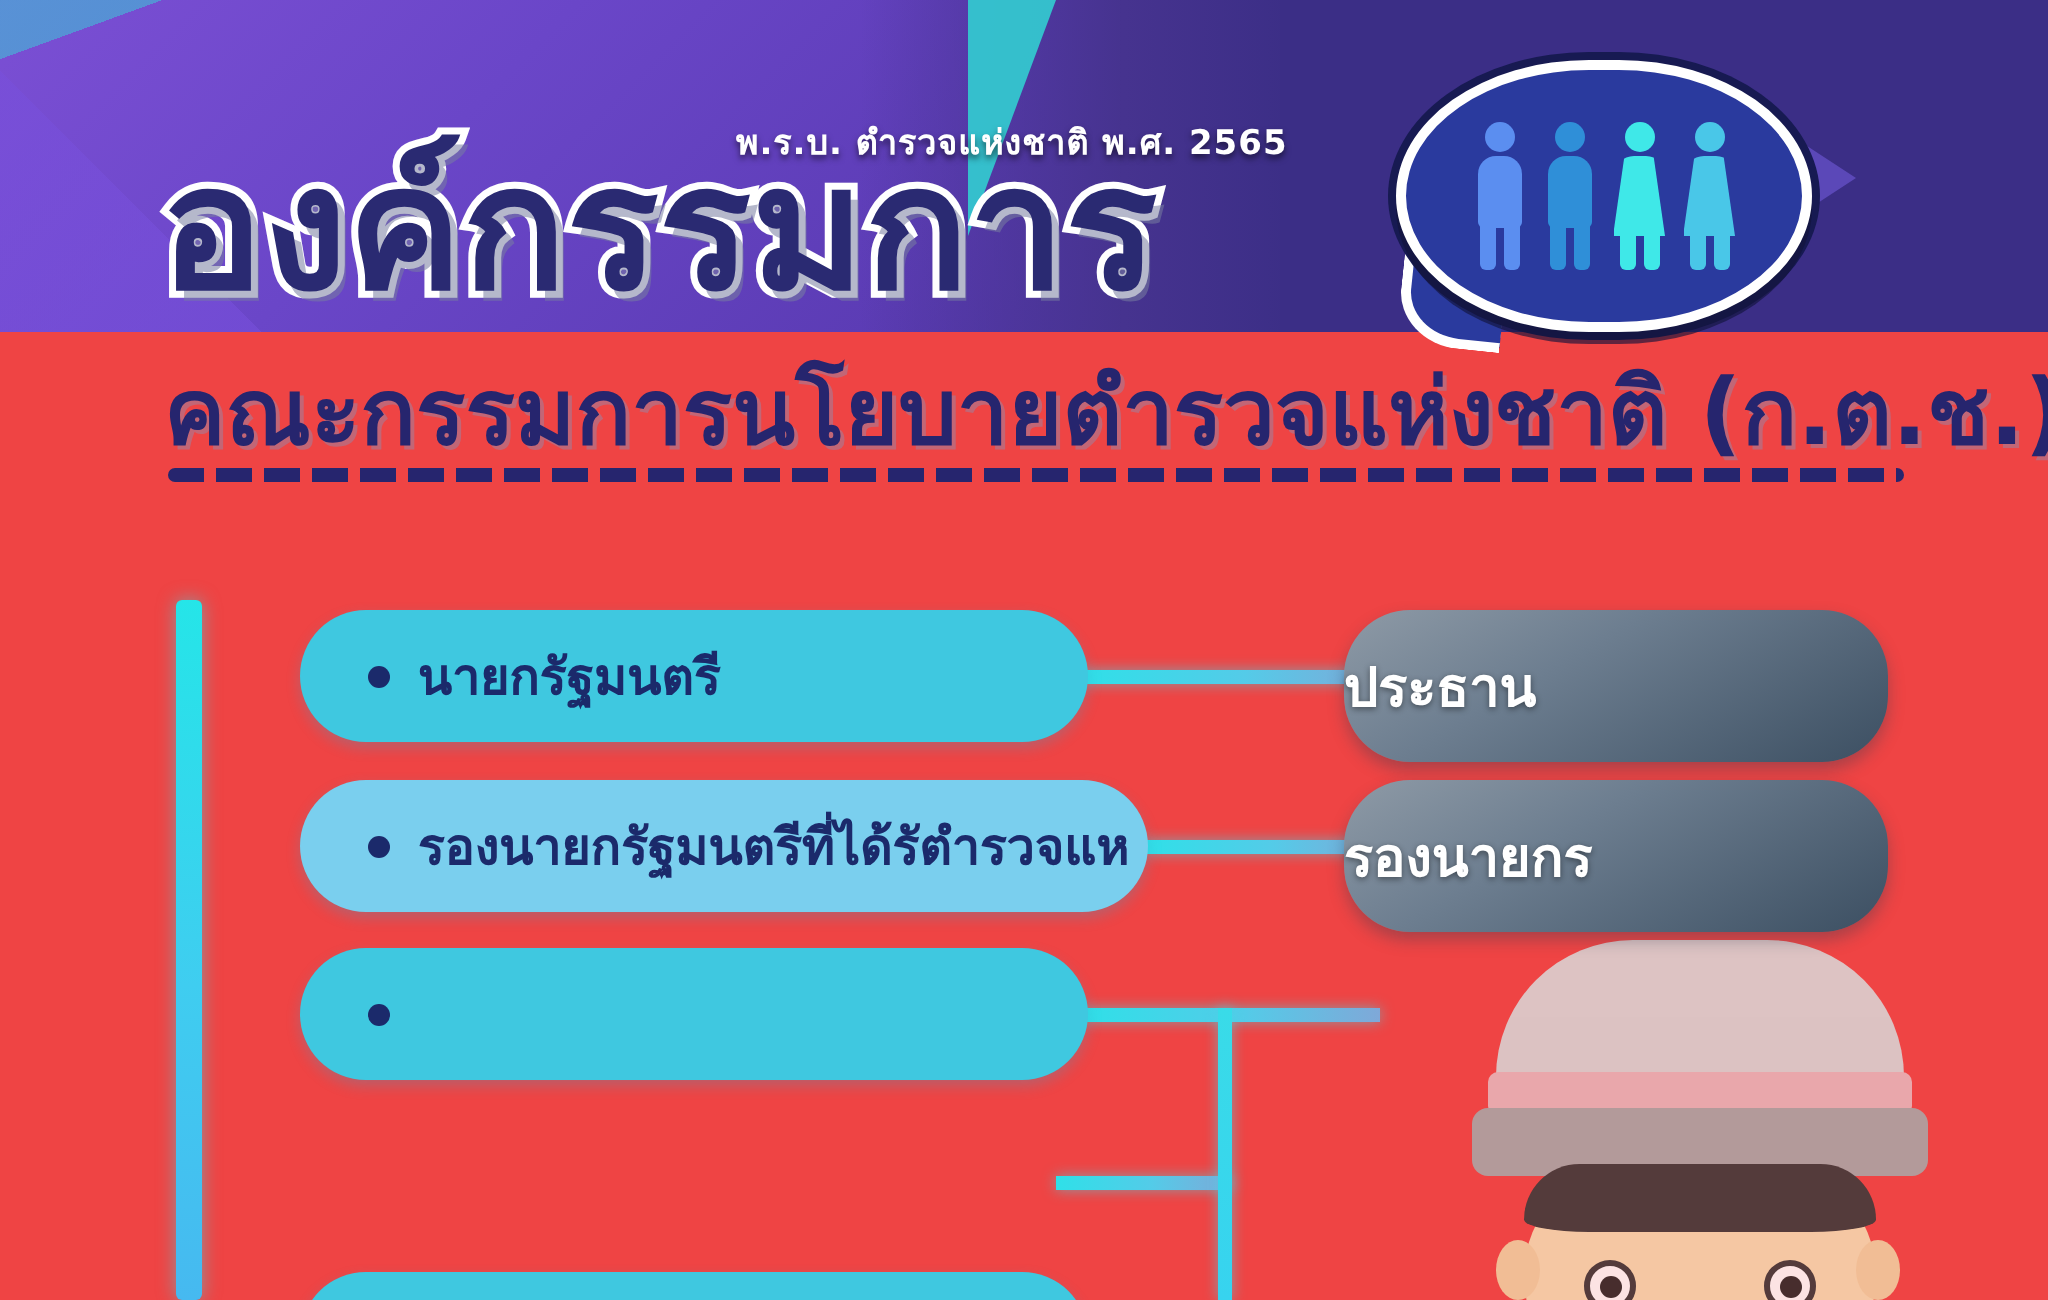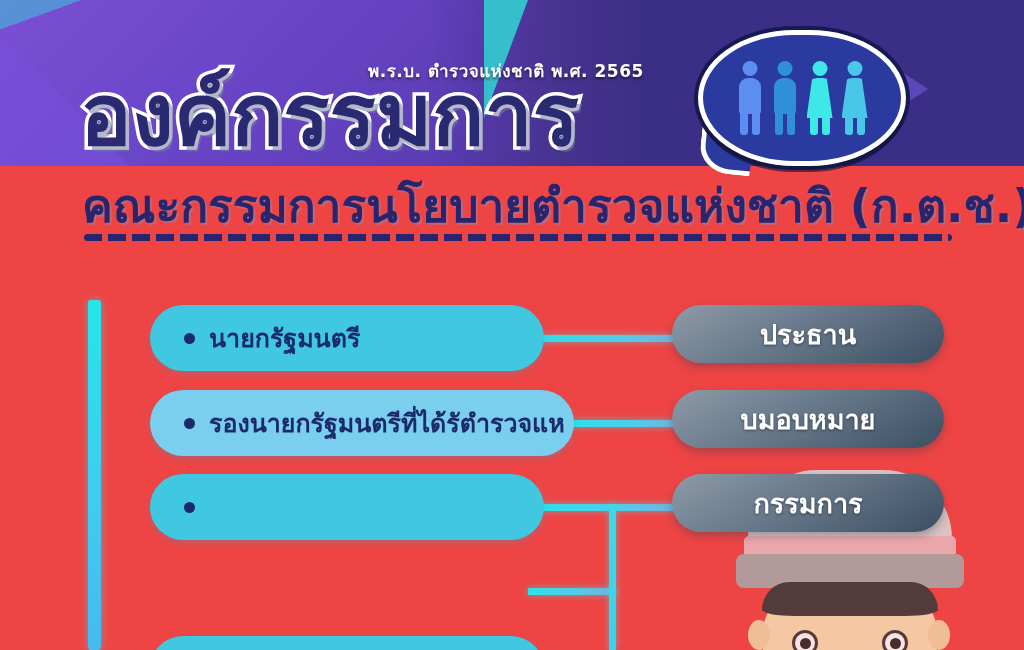--- a/index.html
+++ b/index.html
@@ -140,24 +140,24 @@
   }
   .pill .dot{
     width:11px; height:11px; border-radius:50%;
     background:#1b2a6b; margin-left:34px; margin-right:14px; flex:0 0 auto;
   }
   .pill .ptext{
     font-size:25px; font-weight:bold; color:#1b2a6b; white-space:nowrap;
   }
 
   .rpill{
-    position:absolute; left:672px; width:272px; height:58px;
+    position:absolute; left:672px; width:272px; height:76px;
     border-radius:33px;
     background:linear-gradient(150deg,#8e9aa6 0%, #6d7e90 38%, #3c4f62 100%);
-    display:flex; align-items:center; justify-content:center;
+    display:flex; align-items:center; 
     z-index:5;
     box-shadow:0 4px 8px rgba(40,60,80,.35);
   }
   .rpill .rtext{
     font-size:27px; font-weight:bold; color:#ffffff;
     text-shadow:0 1px 3px rgba(0,0,0,.45);
     white-space:nowrap;
   }
 
   .conn{
@@ -288,19 +288,16 @@
     <div class="of-eyeL"></div>
       <div class="of-eyeR"></div>
     <div class="of-pupL"></div>
       <div class="of-pupR"></div>
   </div>
 
   <div class="rpill" style="top:305px;">
     <span class="rtext">ประธาน</span>
   </div>
   <div class="rpill" style="top:390px;">
-    <span class="rtext">บมอบหมาย</span>
-  </div>
-  <div class="rpill" style="top:474px;">
-    <span class="rtext">กรรมการ</span>
+    <span class="rtext">รองนายกร</span>
   </div>
 
 </div>
 
 </body></html>

